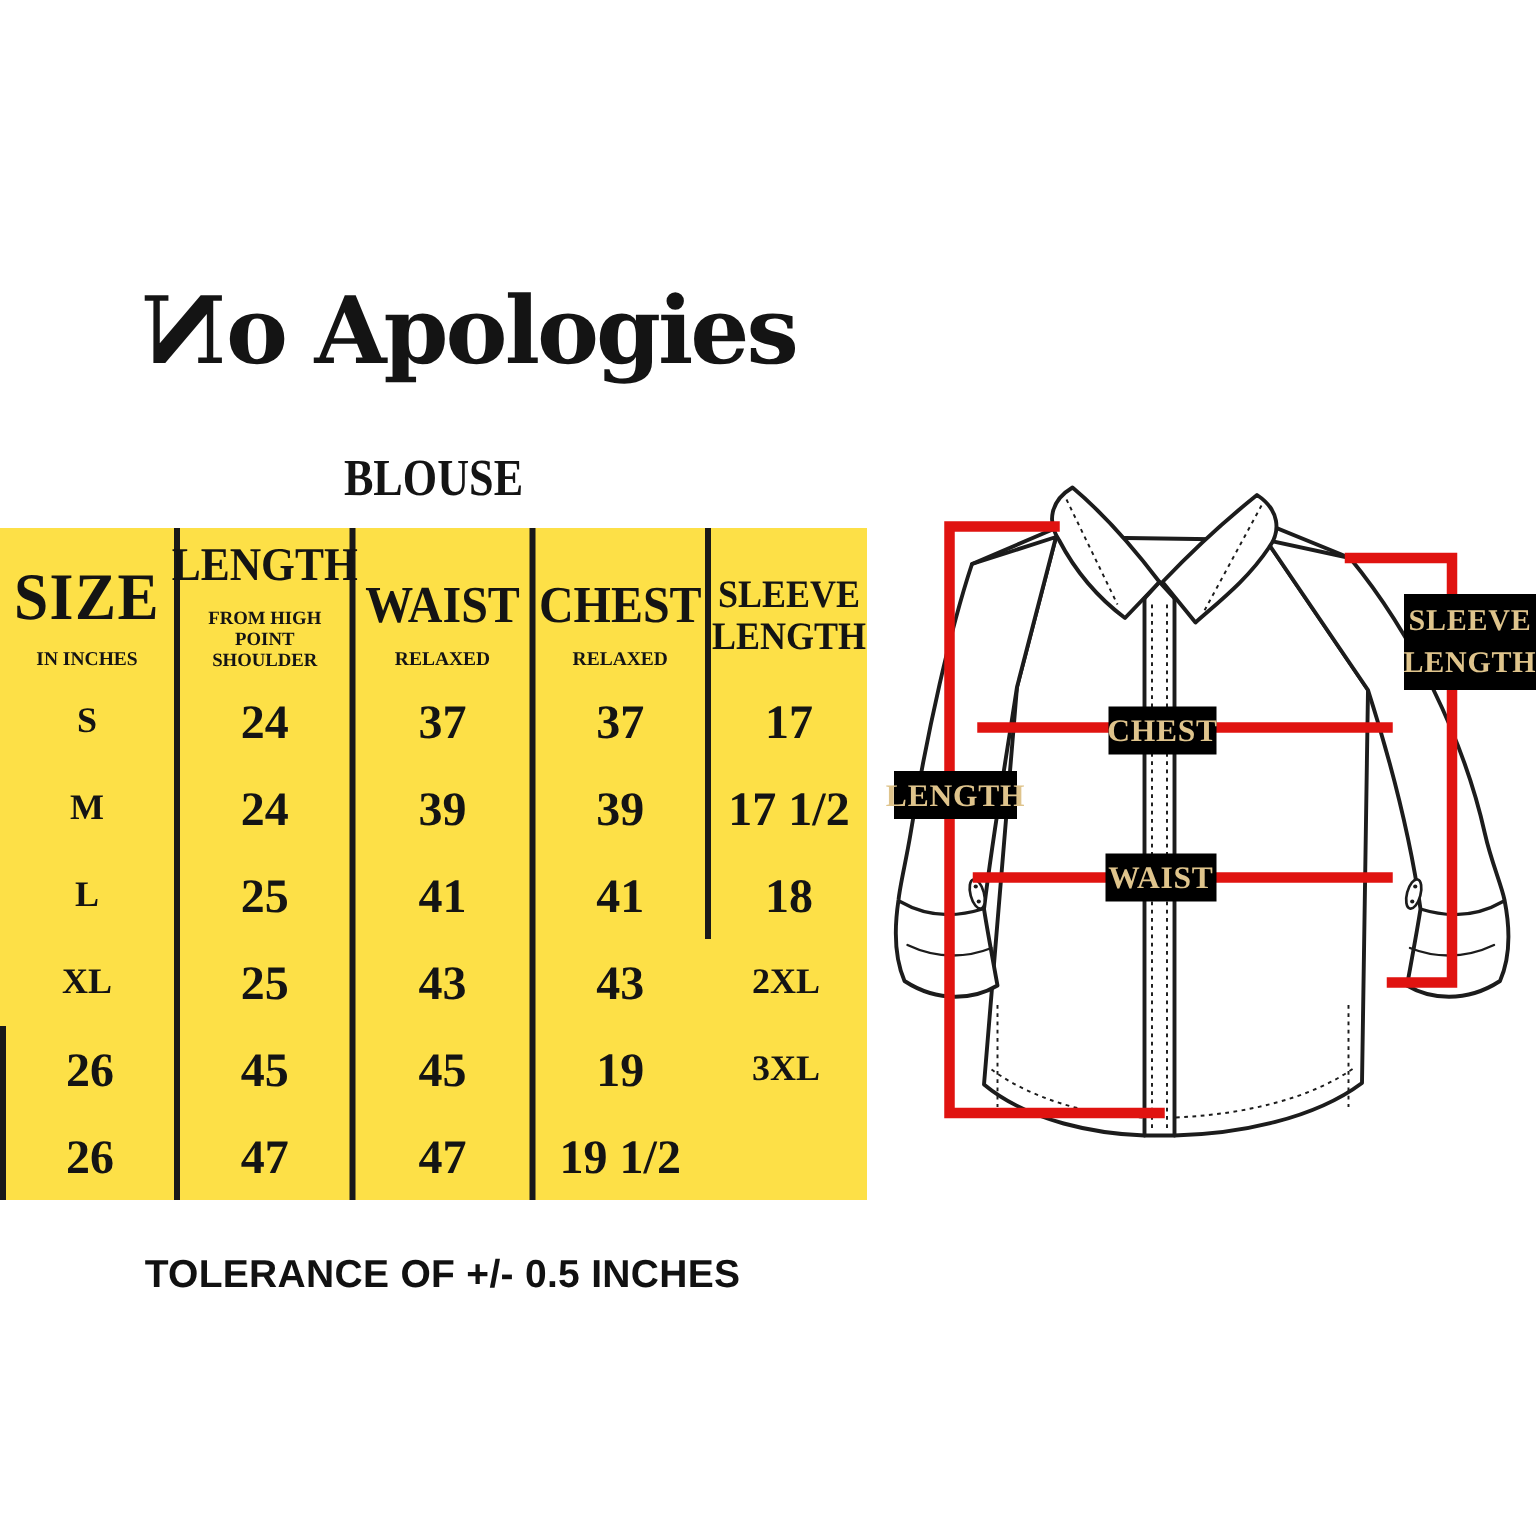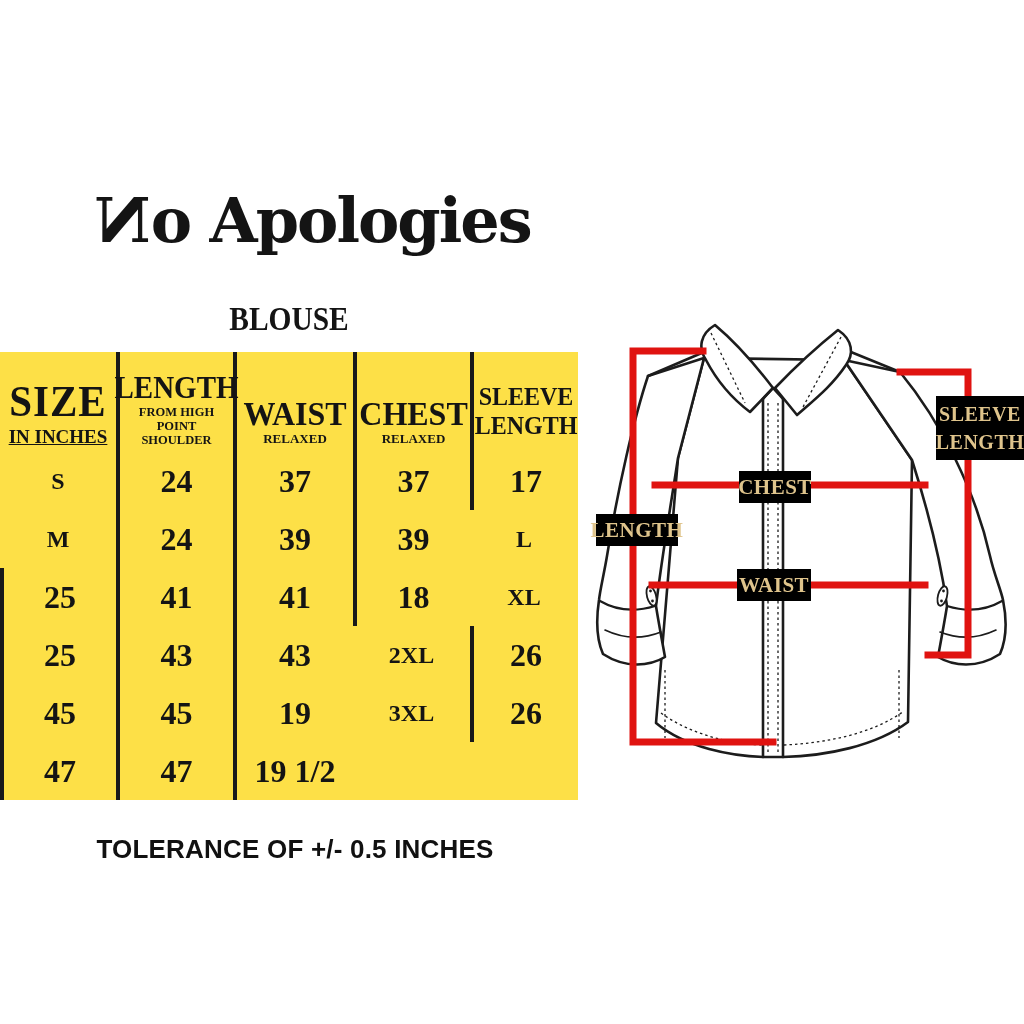--- a/index.html
+++ b/index.html
@@ -51,23 +51,23 @@
 
   .hcell {
     display: flex; flex-direction: column;
     justify-content: flex-end; align-items: center;
     text-align: center;
     padding: 0 3px 5px 3px;
     font-weight: bold;
     color: #141414;
   }
   .h-title { line-height: 1.0; transform: scaleY(1.08); transform-origin: bottom; }
-  .h-sub   { line-height: 1.12; margin-top: 2px; }
+  .h-sub   { line-height: 1.12; margin-top: 12px; }
   .c1 .h-title { font-size: 41px; letter-spacing: 1px; }
-  .c1 .h-sub   { font-size: 19px; text-decoration: underline; }
+  .c1 .h-sub   { font-size: 13px; }
   .c2 .h-title { font-size: 29px; }
   .c2 .h-sub   { font-size: 12.5px; }
   .c3 .h-title, .c4 .h-title { font-size: 32px; }
   .c3 .h-sub,   .c4 .h-sub   { font-size: 13px; text-align: right; }
   .c5 { padding-bottom: 12px; }
   .c5 .h-title { font-size: 24px; line-height: 1.1; }
 
   .cell {
     display: flex; align-items: center; justify-content: center;
     font-weight: bold;
@@ -145,20 +145,21 @@
     <div class="cell size-label">S</div>
     <div class="cell sep">24</div>
     <div class="cell sep">37</div>
     <div class="cell sep">37</div>
     <div class="cell sep">17</div>
 
     <div class="cell size-label">M</div>
     <div class="cell sep">24</div>
     <div class="cell sep">39</div>
     <div class="cell sep">39</div>
+    <div class="cell sep">17 1/2</div>
 
     <div class="cell size-label">L</div>
     <div class="cell sep">25</div>
     <div class="cell sep">41</div>
     <div class="cell sep">41</div>
     <div class="cell sep">18</div>
 
     <div class="cell size-label">XL</div>
     <div class="cell sep">25</div>
     <div class="cell sep">43</div>

